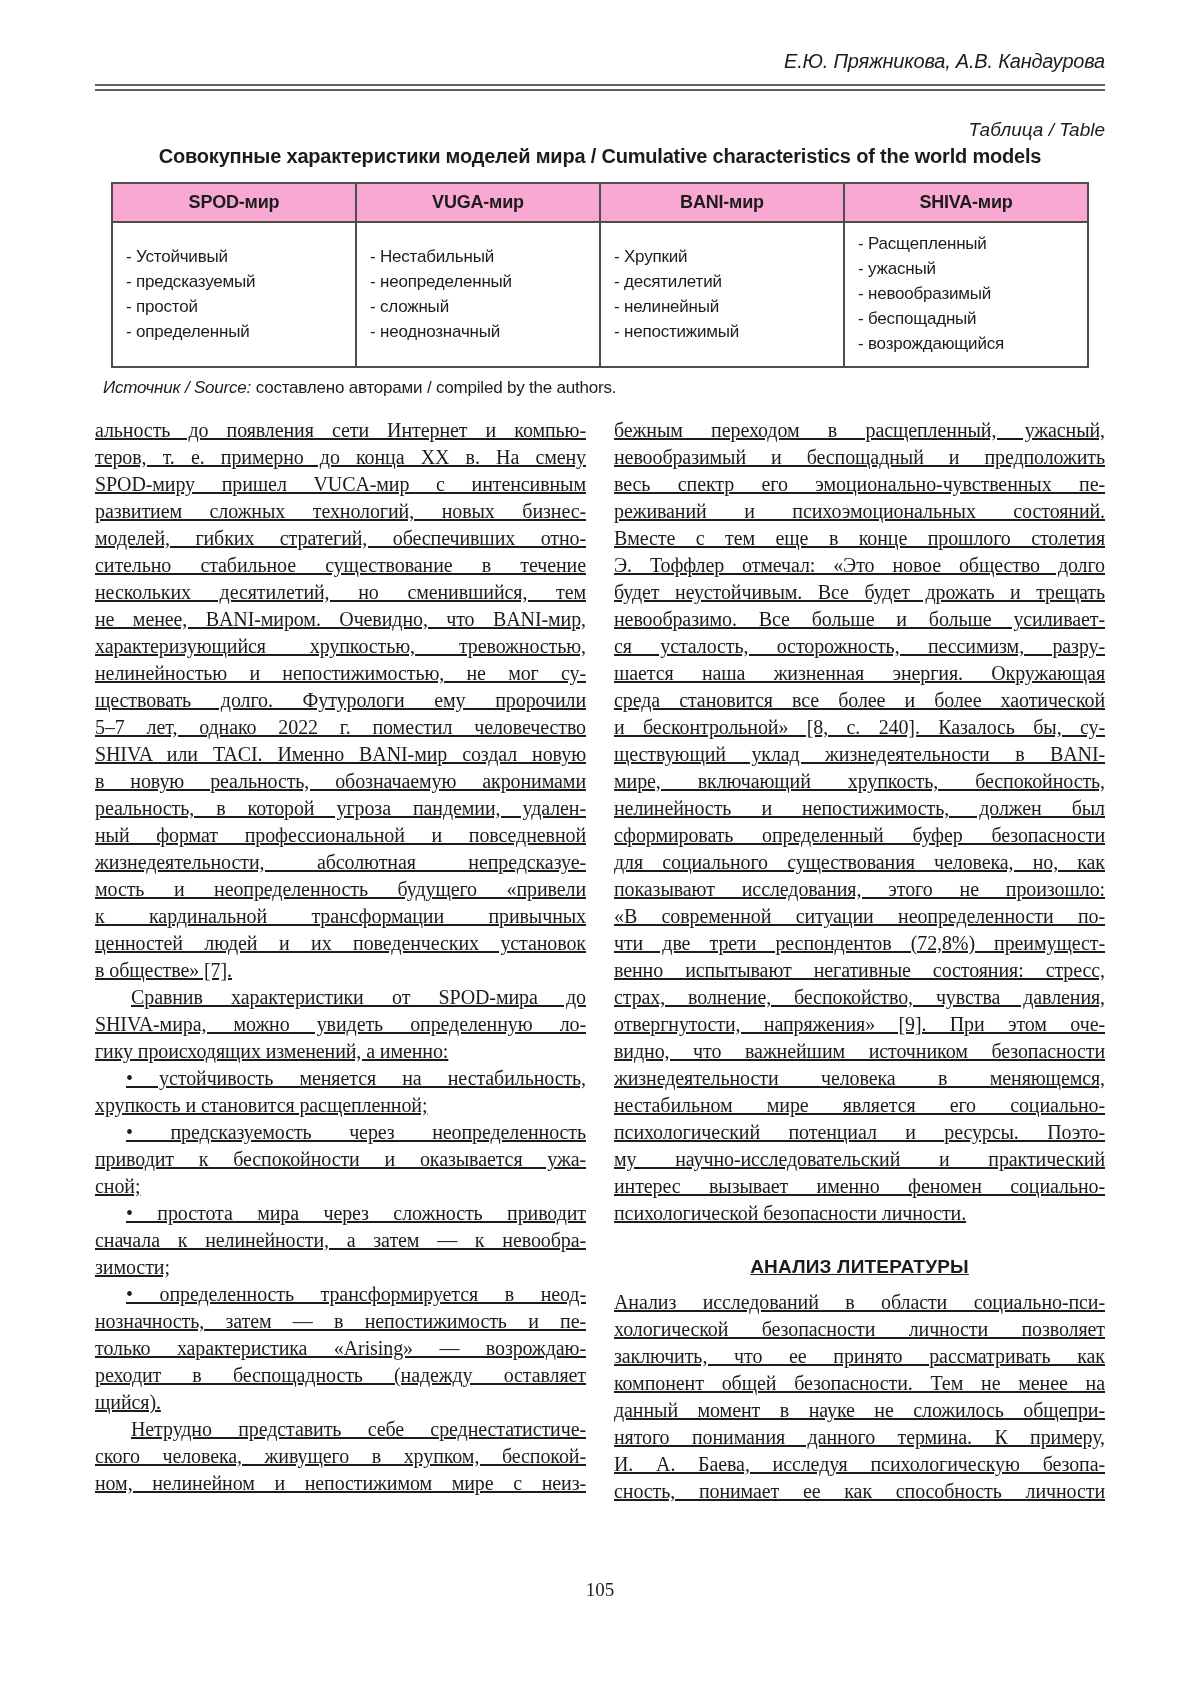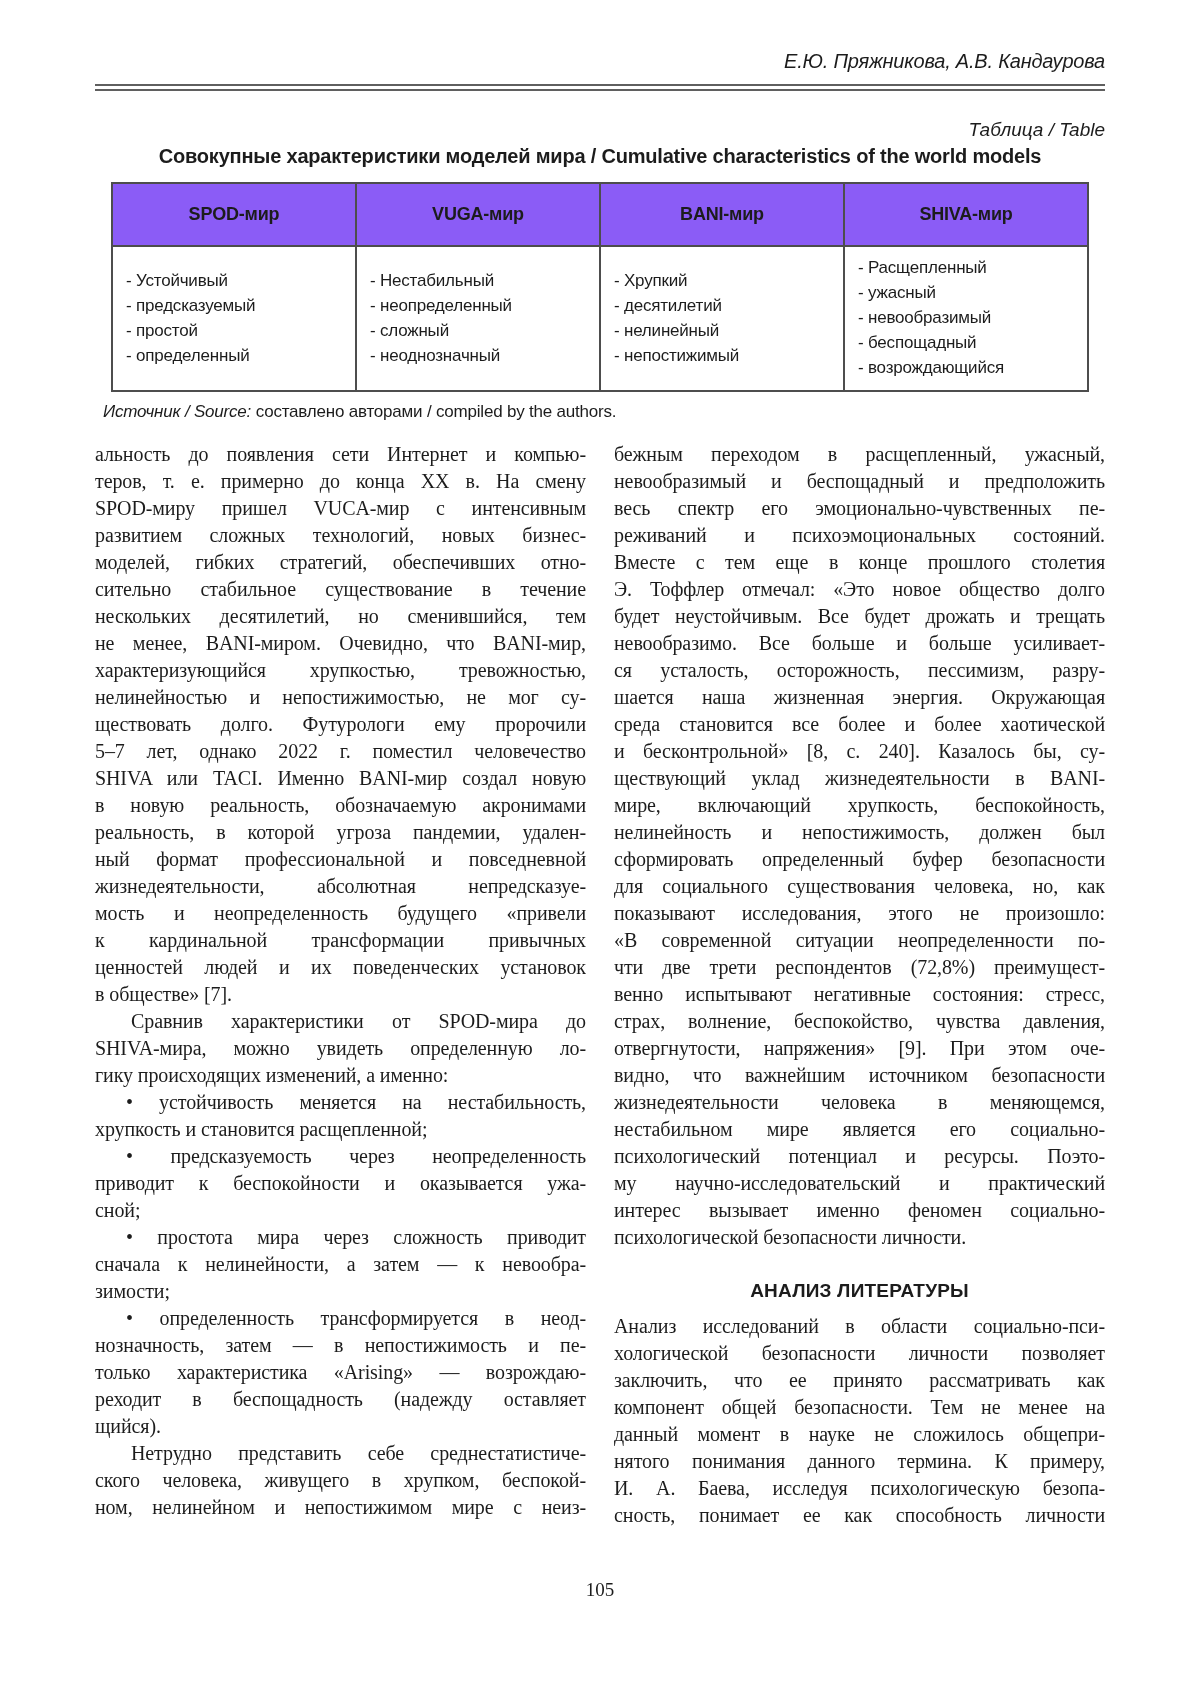--- a/index.html
+++ b/index.html
@@ -45,26 +45,26 @@
   }
   
   table.models{
     width:978px;
     margin:0 auto;
     border-collapse:collapse;
     table-layout:fixed;
     font-family:"Liberation Sans", sans-serif;
   }
   table.models th{
-    background:#8b5cf6;
+    background:#f9a8d4;
     border:2px solid #4d4d4d;
     font-size:18px;
     font-weight:bold;
     letter-spacing:-0.2px;
-    padding:20px 4px;
+    padding:8px 4px;
     width:25%;
   }
   table.models td{
     border:2px solid #4d4d4d;
     font-size:17px;
     letter-spacing:-0.2px;
     padding:8px 6px 10px 13px;
     vertical-align:middle;
     width:25%;
   }
@@ -75,20 +75,21 @@
     font-family:"Liberation Sans", sans-serif;
     font-size:17px;
     letter-spacing:-0.2px;
   }
   .src-label{font-style:italic;}
   
   .columns{
     display:flex;
     gap:28px;
     margin-top:19px;
+    text-decoration:underline;
   }
   .col{
     width:491px;
     font-size:20px;
     line-height:27px;
     letter-spacing:-0.1px;
   }
   .bline{
     text-align:justify;
     text-align-last:justify;

